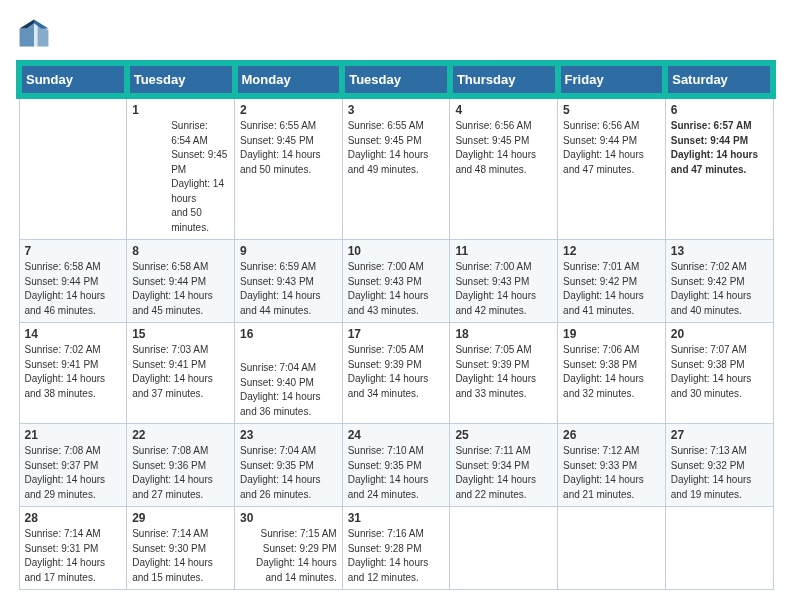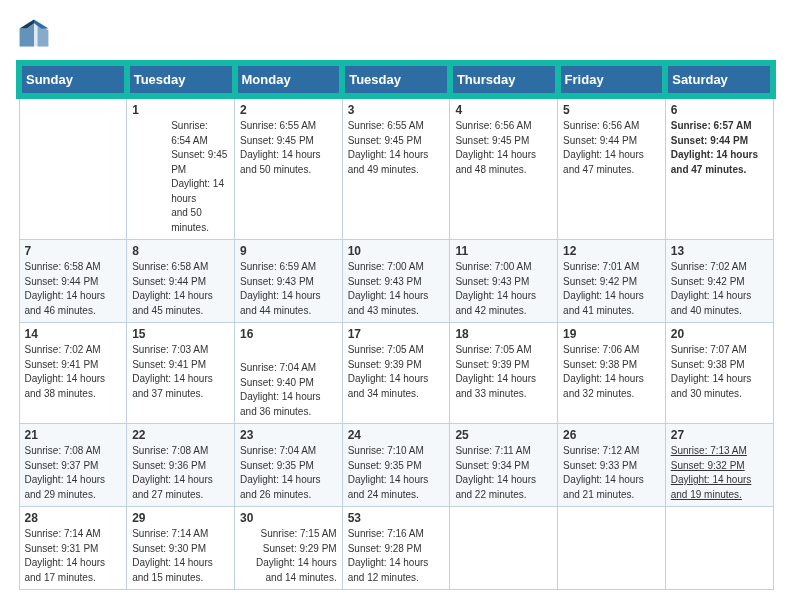--- a/index.html
+++ b/index.html
@@ -304,21 +304,21 @@
         </td>
         <td>
           <span class="day-number">26</span>
           <div class="cell-content" style="white-space: pre-line;">Sunrise: 7:12 AM
 Sunset: 9:33 PM
 Daylight: 14 hours
 and 21 minutes.</div>
         </td>
         <td>
           <span class="day-number">27</span>
-          <div class="cell-content" style="white-space: pre-line; text-decoration: underline;">Sunrise: 7:13 AM
+          <div class="cell-content" style="white-space: pre-line;">Sunrise: 7:13 AM
 Sunset: 9:32 PM
 Daylight: 14 hours
 and 19 minutes.</div>
         </td>
       </tr>
       <tr>
         <td>
           <span class="day-number">28</span>
           <div class="cell-content" style="white-space: pre-line;">Sunrise: 7:14 AM
 Sunset: 9:31 PM
@@ -333,21 +333,21 @@
 and 15 minutes.</div>
         </td>
         <td>
           <span class="day-number">30</span>
           <div class="cell-content" style="white-space: pre-line; text-align: right;">Sunrise: 7:15 AM
 Sunset: 9:29 PM
 Daylight: 14 hours
 and 14 minutes.</div>
         </td>
         <td>
-          <span class="day-number">53</span>
+          <span class="day-number">31</span>
           <div class="cell-content" style="white-space: pre-line;">Sunrise: 7:16 AM
 Sunset: 9:28 PM
 Daylight: 14 hours
 and 12 minutes.</div>
         </td>
         <td class="empty-cell"></td>
         <td class="empty-cell"></td>
         <td class="empty-cell"></td>
       </tr>
     </tbody>

